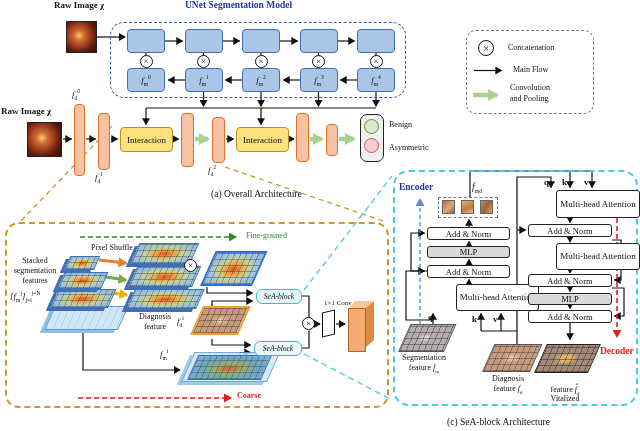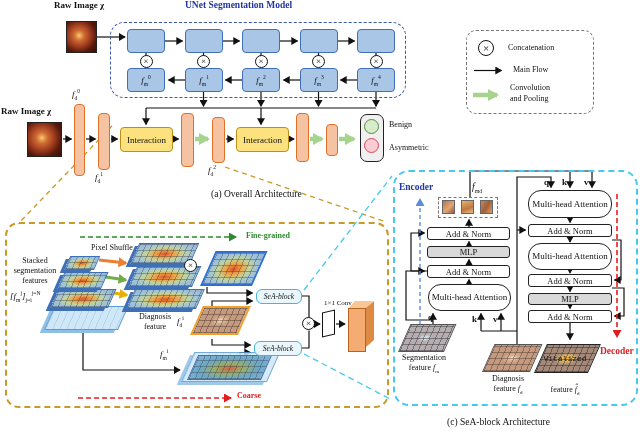--- a/index.html
+++ b/index.html
@@ -14,28 +14,28 @@
   .ubox{width:38px;height:24px;background:#aac6e7;border:1.4px solid #3f6fb5;border-radius:4px;box-sizing:border-box;}
   .udash{border:1.6px dashed #3a56a8;border-radius:14px;}
   .bar{background:#f6c3a2;border:1.6px solid #e06f28;border-radius:4px;box-sizing:border-box;}
   .inter{background:#fbe27f;border:1.5px solid #bb8f1a;border-radius:4px;font-size:9px;box-sizing:border-box;}
   .outbox{background:#f0f0f0;border:1.5px solid #222;border-radius:7px;box-sizing:border-box;}
   .circ{width:15px;height:15px;border-radius:50%;box-sizing:border-box;}
   .legbox{border:1.3px dashed #777;border-radius:10px;}
   .pb{border:2px dashed #c9992a;border-radius:14px;}
   .pc{border:2px dashed #47c8ef;border-radius:16px;}
   .sea{background:#e9f7fc;border:1.5px solid #49b4d8;border-radius:6px;font-size:7.5px;box-sizing:border-box;font-style:italic;}
-  .attn{background:#fff;border:1.3px solid #222;border-radius:13px;font-size:9px;line-height:1.12;box-sizing:border-box;}
+  .attn{background:#fff;border:1.3px solid #222;border-radius:3px;font-size:9px;line-height:1.12;box-sizing:border-box;margin-left:28px;}
   .an{background:#fff;border:1.2px solid #222;border-radius:3px;font-size:8.5px;box-sizing:border-box;}
   .mlp{background:#d9d9d9;}
   .xcirc{border:1.1px solid #111;border-radius:50%;background:#fff;box-sizing:border-box;
          display:flex;align-items:center;justify-content:center;font-size:9px;line-height:1;}
   
   .lbl{font-size:9px;} .small{font-size:8px;} .cap{font-size:9.5px;}
-  .blue{color:#2136a0;font-weight:bold;} .red{color:#e02020;font-weight:bold;} .grn{color:#2e8b2e;font-weight:bold;}
+  .blue{color:#2136a0;font-weight:bold;} .red{color:#e02020;font-weight:bold;} .grn{color:#2e8b2e;font-weight:normal;}
   .bold{font-weight:bold;}
   .ml i{font-style:italic;font-family:"Liberation Serif",serif;}
   .ml sub,.ml sup{font-size:0.62em;line-height:0;}
   
   .fmap{transform:skewX(-24deg);transform-origin:0 100%;box-sizing:border-box;
         background-image:
           repeating-linear-gradient(0deg, rgba(50,50,65,.38) 0 1px, transparent 1px 6px),
           repeating-linear-gradient(90deg, rgba(50,50,65,.38) 0 1px, transparent 1px 6px),
           radial-gradient(ellipse at 50% 52%, #e05030 0%, #f0a040 22%, #c2d49a 45%, #9fc3d8 68%, #8fb4d4 100%);}
   .hotshadow{box-shadow:-3px 3px 0 0 #3f6fb5;}
@@ -347,18 +347,18 @@
 
   <div class="abs lay fmap gray-map" style="left:398px;top:324px;width:46px;height:28px;border:1px solid #555;"></div>
   <div class="abs lay t small ctr" style="left:392px;top:353px;width:64px;">Segmentation</div>
   <div class="abs lay t small ctr" style="left:392px;top:363px;width:64px;"><span>feature</span>&nbsp;<span class="ml"><i>f</i><sub>m</sub></span></div>
 
   <div class="abs lay fmap tan-map" style="left:482px;top:344px;width:48px;height:28px;border:1px solid #555;"></div>
   <div class="abs lay t small ctr" style="left:480px;top:374px;width:56px;">Diagnosis</div>
   <div class="abs lay t small ctr" style="left:480px;top:384px;width:56px;"><span>feature</span>&nbsp;<span class="ml"><i>f</i><sub>d</sub></span></div>
 
   <div class="abs lay fmap vital-map" style="left:534px;top:344px;width:54px;height:29px;border:1.2px solid #222;"></div>
-  <div class="abs lay t small ctr" style="left:536px;top:354px;width:58px;font-family:Liberation Mono, monospace;">Vitalized</div>
+  <div class="abs lay t small ctr" style="left:536px;top:394px;width:58px;">Vitalized</div>
   <div class="abs lay t small ctr" style="left:536px;top:385px;width:58px;"><span>feature</span>&nbsp;<span class="ml"><i>f̂</i><sub>d</sub></span></div>
 
   <div class="abs lay t cap" style="left:447px;top:417px;">(c) SeA-block Architecture</div>
 
 </div>
 
 </body></html>

